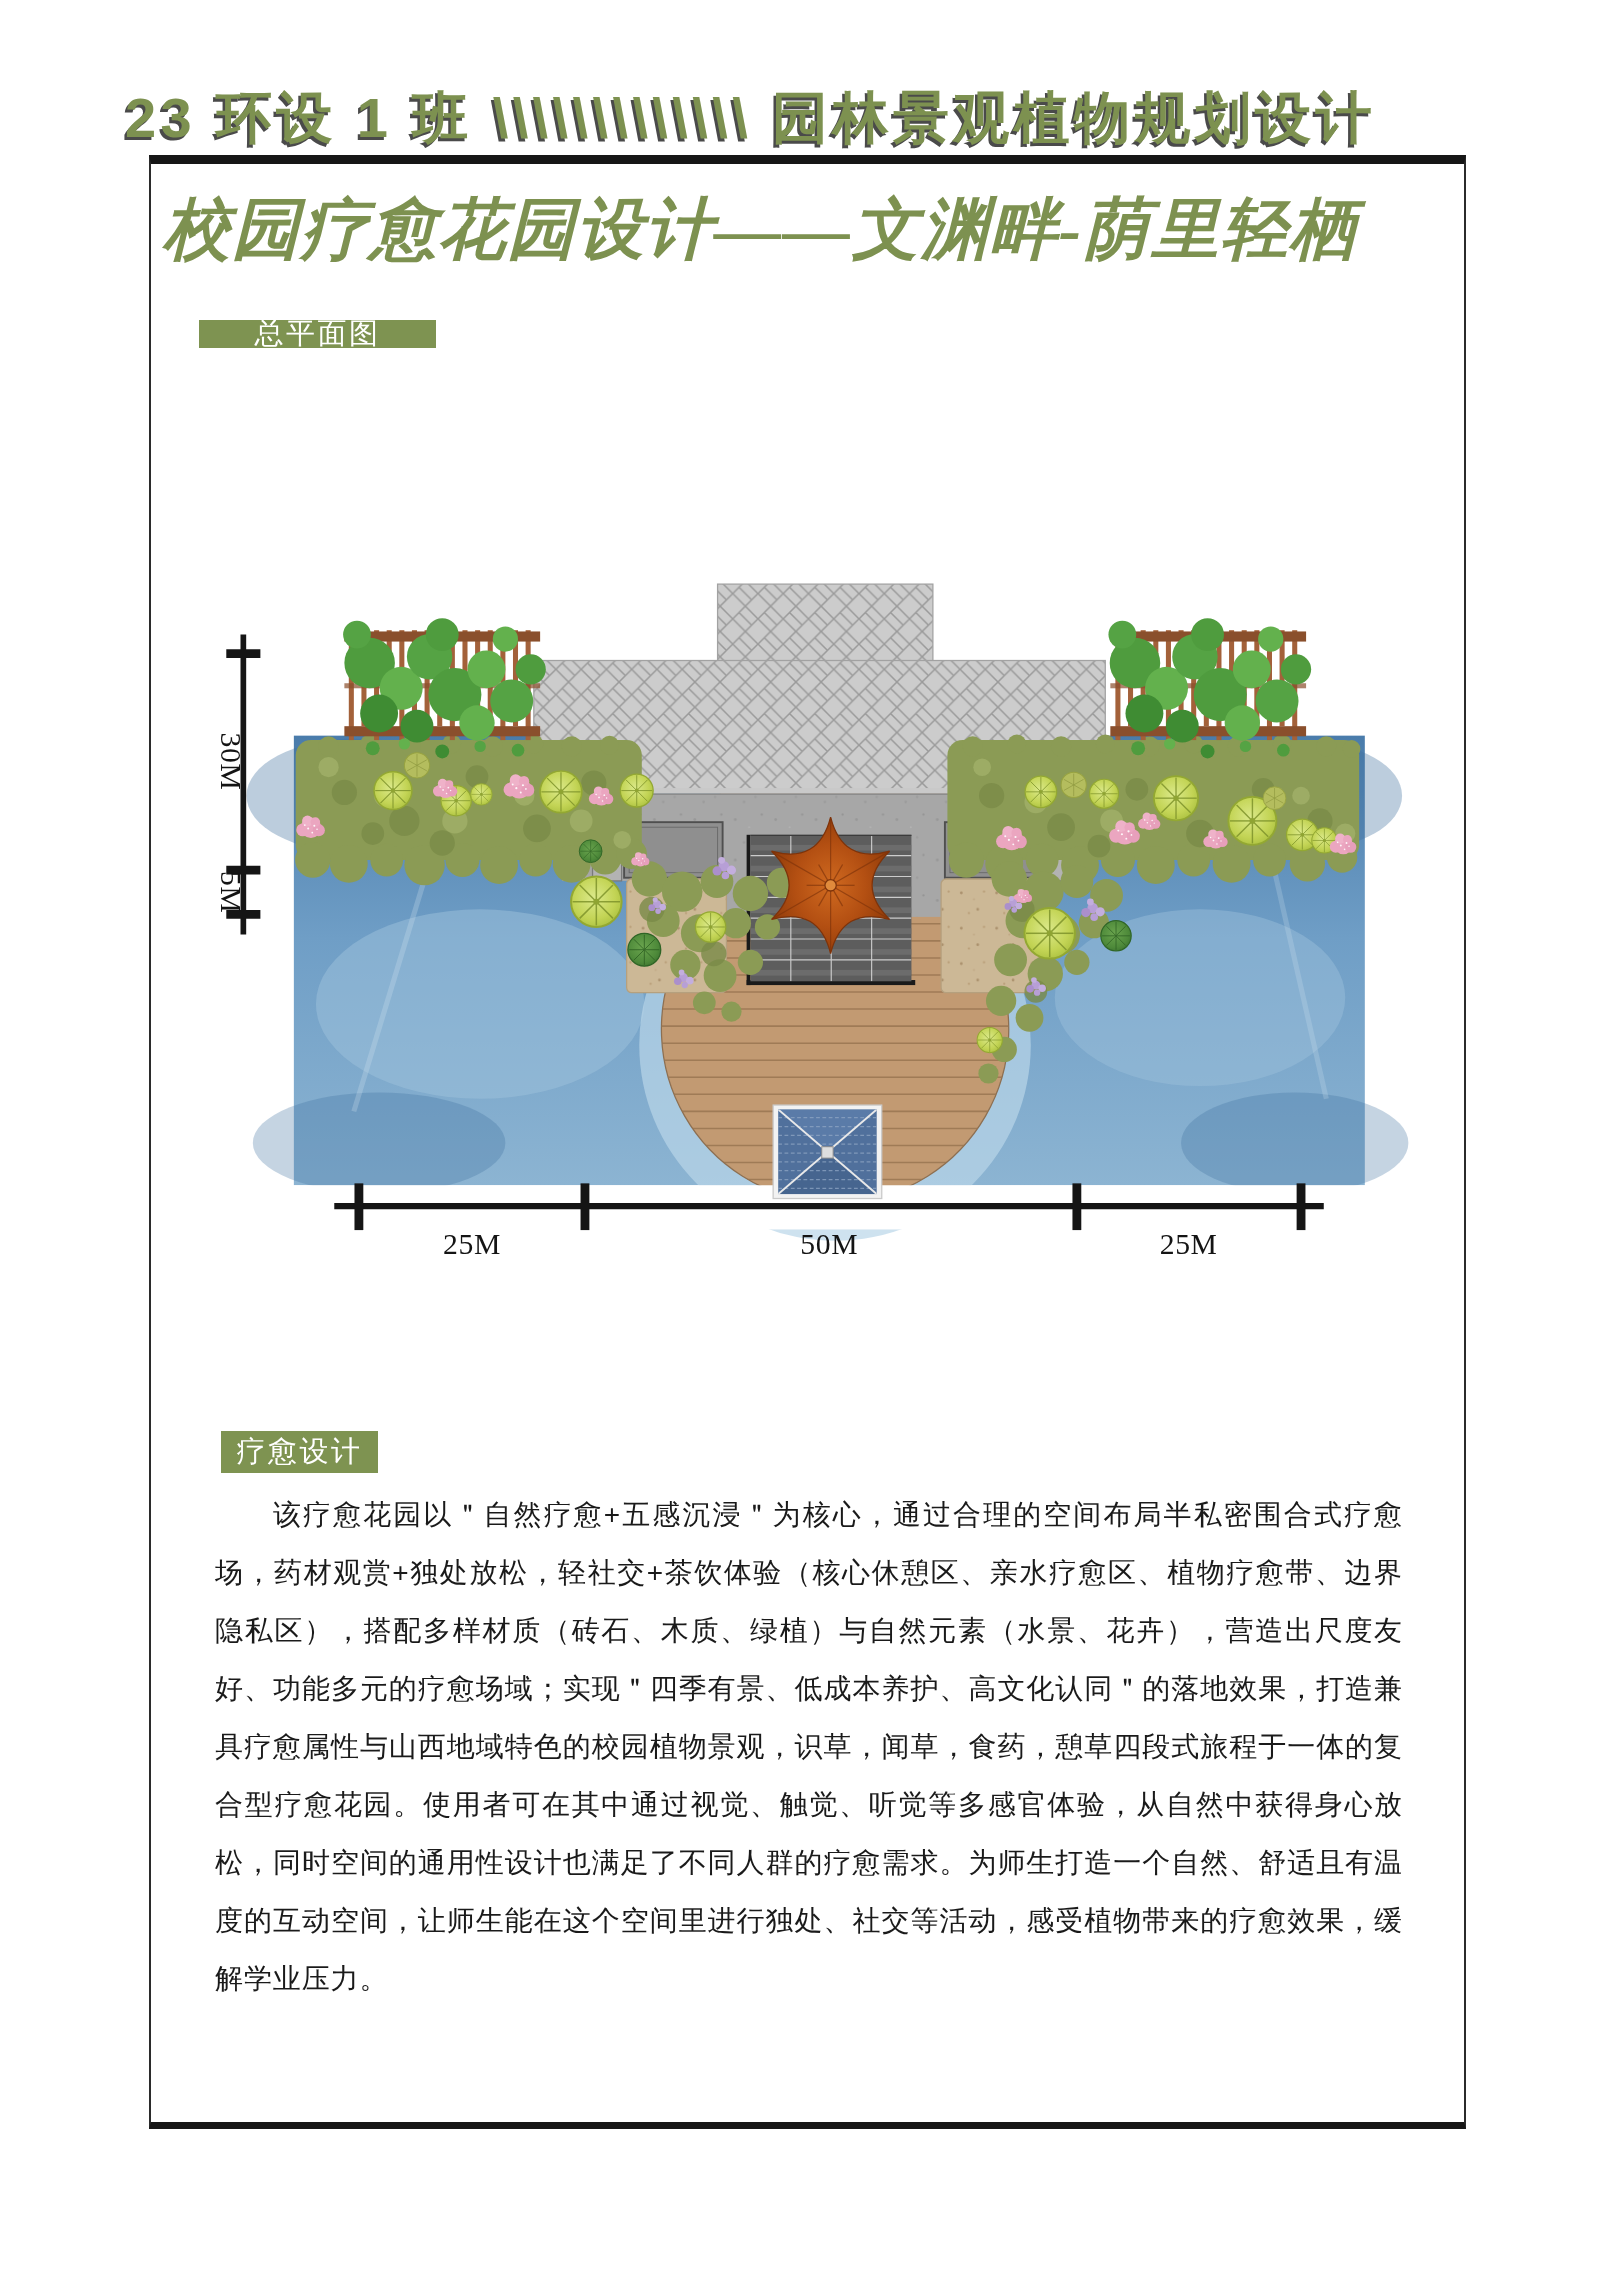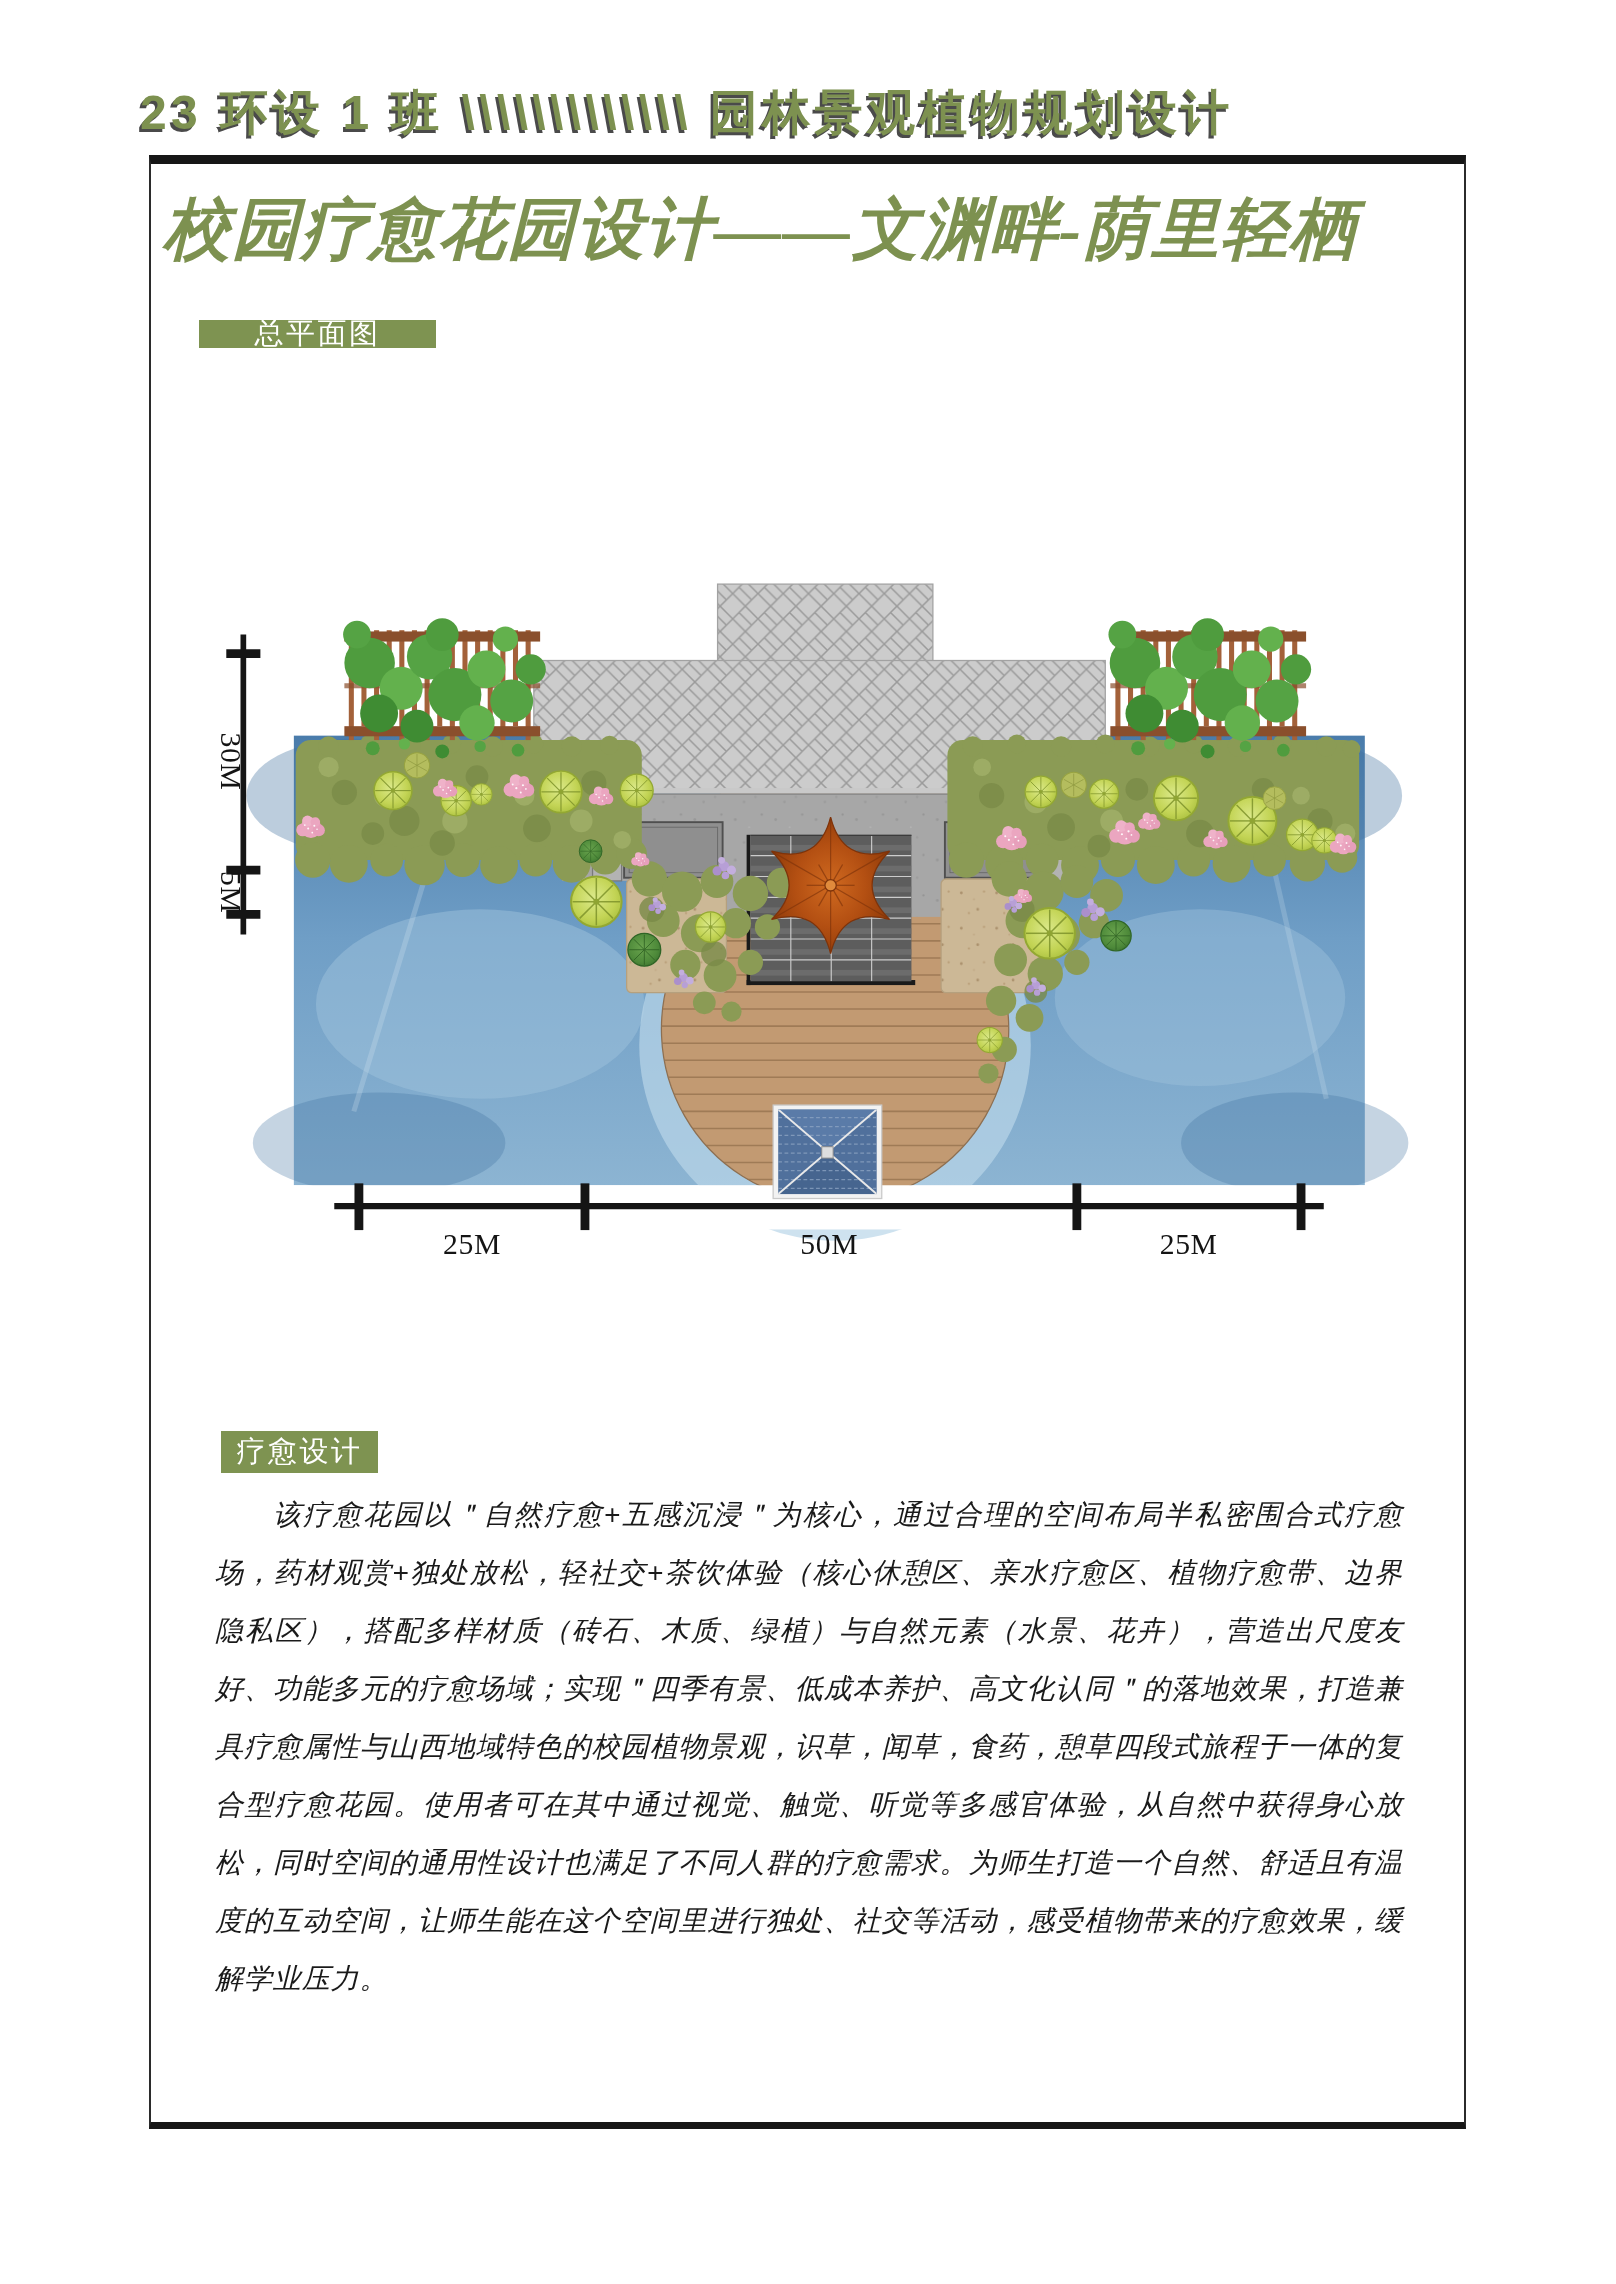--- a/index.html
+++ b/index.html
@@ -1,22 +1,22 @@
 <!DOCTYPE html>
 <html style="font-size:10px"><head>
 <meta charset="utf-8">
 <style>
   html,body{margin:0;padding:0;background:#e8e8e8;}
   .page{
     position:relative;width:1617px;height:2284px;background:#ffffff;
     font-family:"Liberation Sans",sans-serif;overflow:hidden;
   }
   .header-title{
-    position:absolute;left:140px;top:81px;
-    font-size:48px;font-weight:bold;letter-spacing:4.4px;
+    position:absolute;left:125px;top:81px;
+    font-size:56px;font-weight:bold;letter-spacing:4.4px;
     color:#7d9150;text-shadow:-2.5px 3.2px 0 #4a4a4a;
     white-space:nowrap;
   }
   .frame{
     position:absolute;left:149px;top:155px;width:1317px;height:1974px;
     box-sizing:border-box;background:transparent;
     border-top:9.5px solid #161616;border-bottom:7.6px solid #161616;
     border-left:2.5px solid #2b2b2b;border-right:2.5px solid #2b2b2b;
   }
   .main-title{
@@ -26,21 +26,21 @@
   }
   .section-label{
     position:absolute;display:flex;align-items:center;justify-content:center;
     background:#7e9351;color:#ffffff;font-size:29px;letter-spacing:2.5px;
   }
   .label-plan{left:199px;top:320px;width:237px;height:28px;}
   .label-design{left:221px;top:1431px;width:157px;height:42px;}
   .body-paragraph{
     position:absolute;left:215px;top:1486px;width:1188px;
     font-size:28px;line-height:58px;letter-spacing:0.9px;color:#1a1a1a;
-    text-align:justify;text-indent:58px;font-style:italic;
+    text-align:justify;text-indent:58px;
   }
   .plan-svg{position:absolute;left:0;top:0;}
   .dim-label{font-family:"Liberation Serif",serif;fill:#141414;font-size:47px;letter-spacing:1px;}
 </style>
 </head>
 <body>
 
 <div class="page">
 
   <div class="header-title">23 环设 1 班 \\\\\\\\\\\\\ 园林景观植物规划设计</div>

